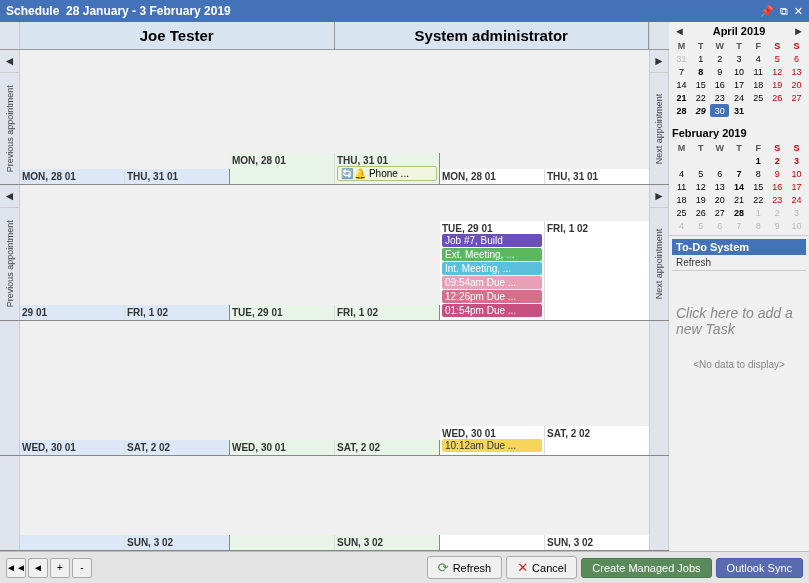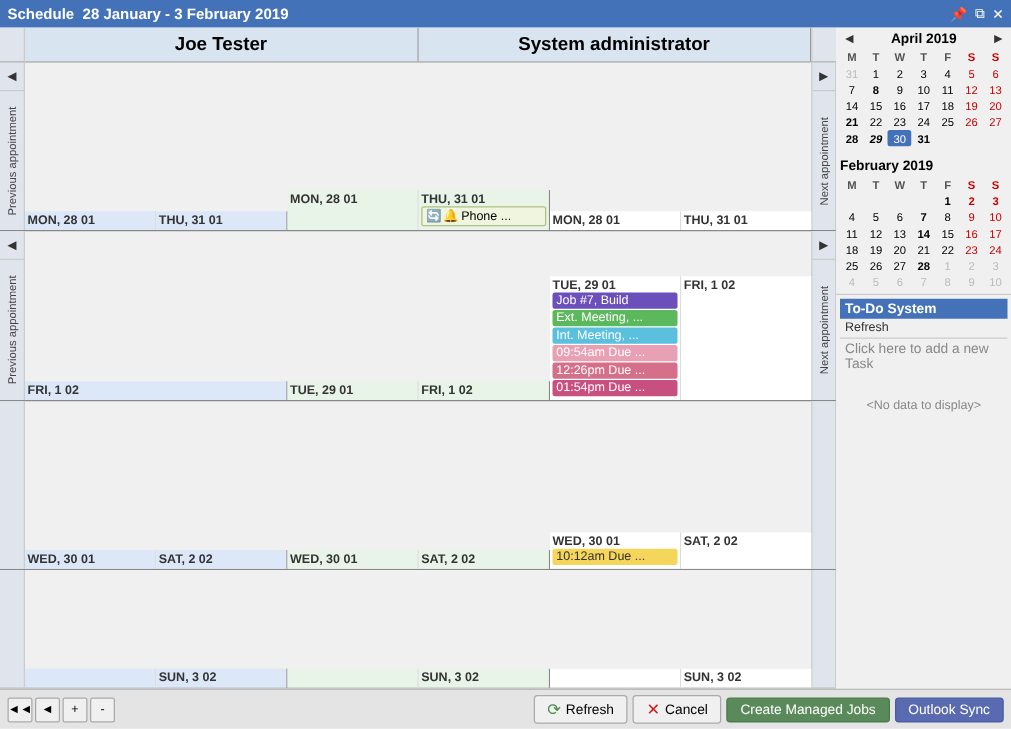--- a/index.html
+++ b/index.html
@@ -61,21 +61,21 @@
     .mini-nav-btn { background: none; border: none; cursor: pointer; font-size: 11px; color: #333; padding: 0 2px; }
     .mini-month-title { font-weight: bold; font-size: 11px; text-align: center; }
     .mini-table { width: 100%; border-collapse: collapse; }
     .mini-table th { font-size: 9px; text-align: center; color: #555; width: 17px; height: 13px; }
     .mini-table td { font-size: 9px; text-align: center; cursor: pointer; width: 17px; height: 13px; }
     .day-today { background: #4472b8; color: white; border-radius: 2px; }
     .day-bold { font-weight: bold; font-style: italic; }
     .todo-panel { border-top: 1px solid #ccc; padding: 3px; flex: 1; min-height: 0; }
     .todo-title-bar { background: #4472b8; color: white; padding: 2px 4px; font-weight: bold; font-size: 11px; }
     .todo-subject-hdr { font-size: 10px; color: #333; padding: 2px 4px; border-bottom: 1px solid #ccc; }
-    .todo-click-add { font-size: 11px; color: #888; padding: 2px 4px; cursor: pointer; }
+    .todo-click-add { font-size: 14px; color: #888; padding: 2px 4px; font-style: italic; cursor: pointer; margin-top: 32px; }
     .todo-nodata { font-size: 10px; color: #888; text-align: center; padding: 20px 4px; }
 
     .week-left-nav-label { writing-mode: vertical-rl; transform: rotate(180deg); font-size: 9px; color: #444; cursor: pointer; flex: 1; display: flex; align-items: center; justify-content: center; padding: 2px; }
     .week-left-arrow { display: flex; align-items: center; justify-content: center; font-size: 12px; padding: 4px 2px; cursor: pointer; color: #333; border-bottom: 1px solid #ccc; }
     .week-right-arrow { display: flex; align-items: center; justify-content: center; font-size: 12px; padding: 4px 2px; cursor: pointer; color: #333; border-bottom: 1px solid #ccc; }
     .week-right-nav-label { writing-mode: vertical-rl; transform: rotate(180deg); font-size: 9px; color: #444; cursor: pointer; flex: 1; display: flex; align-items: center; justify-content: center; padding: 2px; }
 
     .phone-event { background: #f0f5e0; border: 1px solid #b0c080; padding: 1px 3px; border-radius: 2px; display: flex; align-items: center; gap: 2px; font-size: 10px; cursor: pointer; margin-bottom: 1px; }
     .phone-icons { display: flex; gap: 1px; }
   </style>
@@ -157,20 +157,23 @@
         </div>
 
         <div class="week-row-full">
           <div class="week-left-nav">
             <div class="week-left-arrow">◄</div>
             <div class="week-left-nav-label">Previous appointment</div>
           </div>
           <div class="week-persons">
 
             <div class="person-days">
+              <div class="pday b">
+                <div class="day-label">29 01</div>
+              </div>
               <div class="pday b">
                 <div class="day-label">FRI, 1 02</div>
               </div>
             </div>
 
             <div class="person-days">
               <div class="pday g">
                 <div class="day-label">TUE, 29 01</div>
               </div>
               <div class="pday g">

